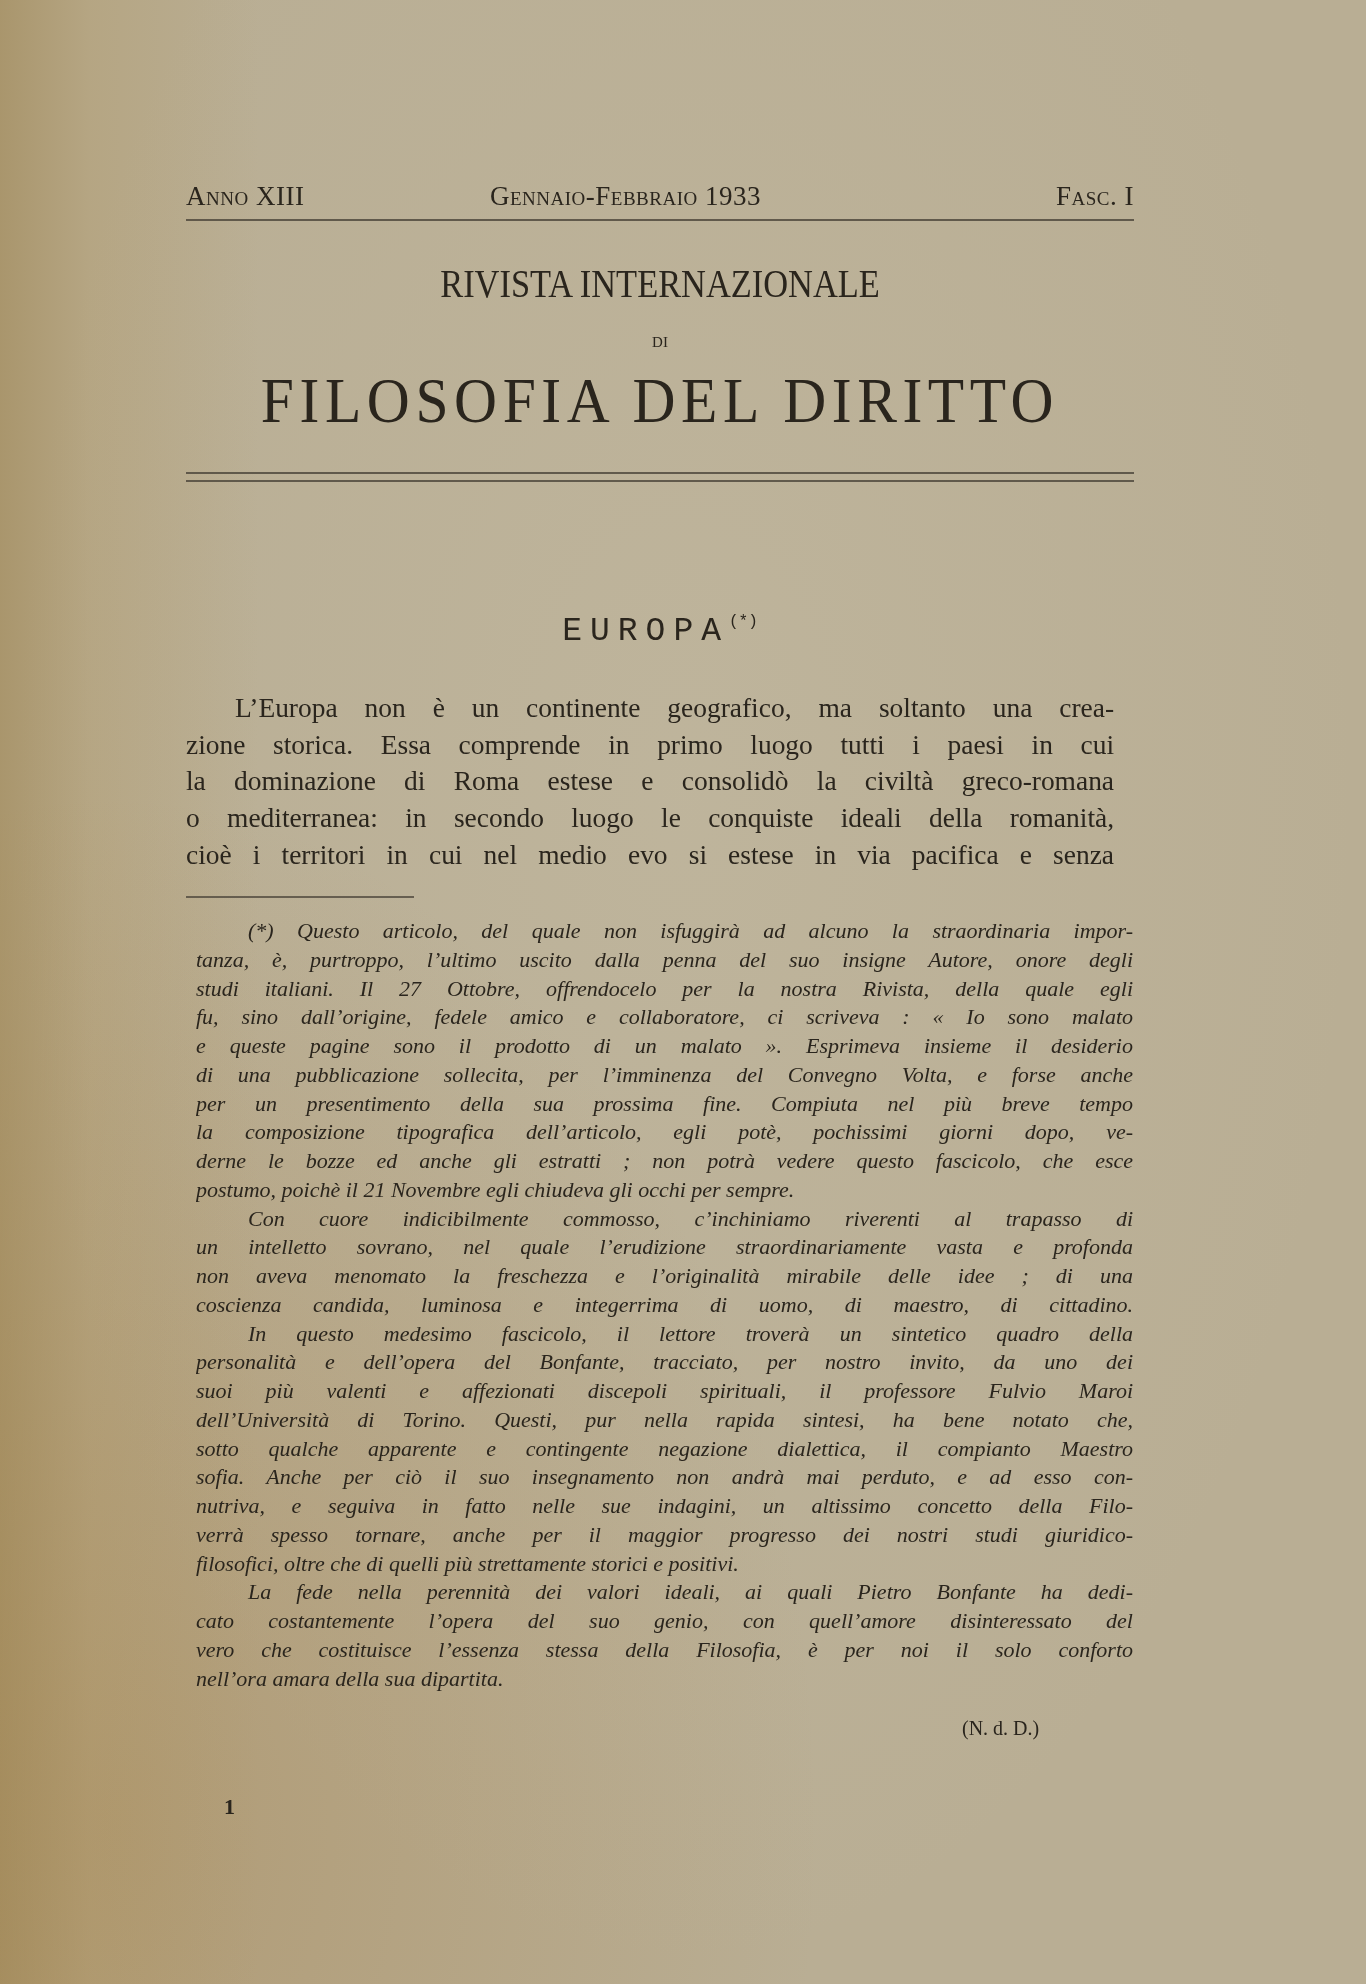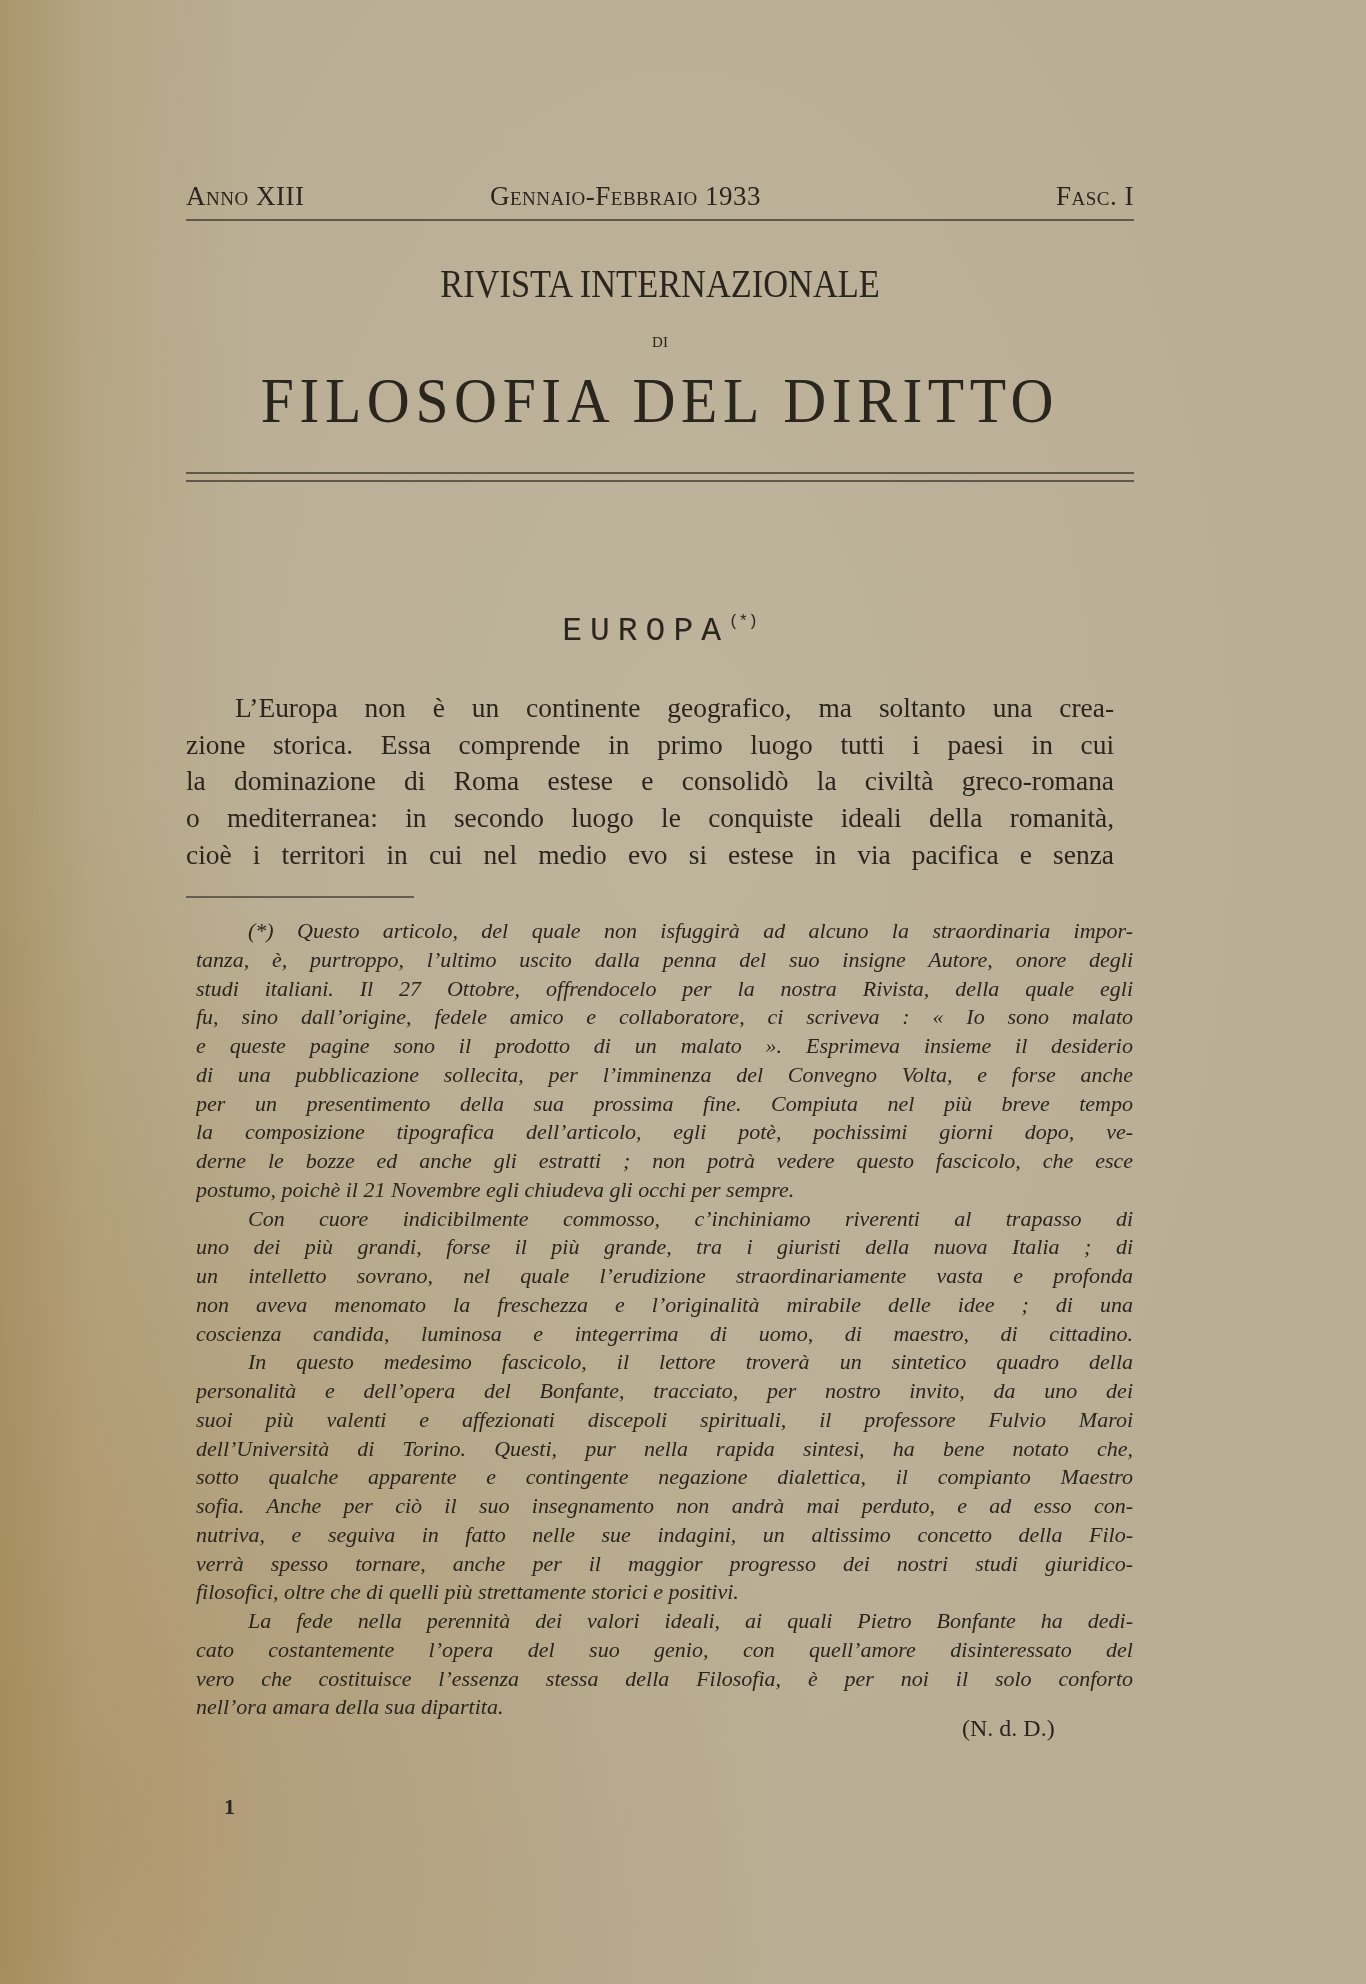--- a/index.html
+++ b/index.html
@@ -49,21 +49,21 @@
   .line {
     display: block; white-space: nowrap; text-align: justify; text-align-last: justify;
     overflow: hidden;
   }
   .body-text .line { font-size: 28px; line-height: 36.7px; height: 36.7px; transform: scaleX(0.98); transform-origin: left; }
   .indent { padding-left: 50px; }
   .fn-rule { top: 896px; left: 186px; width: 228px; height: 2px; background: #4a4338; opacity: 0.75; }
   .footnote { top: 917px; left: 180px; width: 953px; font-style: italic; }
   .footnote .line { font-size: 22px; line-height: 28.75px; height: 28.75px; margin-left: 16px; }
   .footnote .indent { padding-left: 52px; }
-  .signature { top: 1714px; left: 962px; font-size: 24px; line-height: 28px; }
+  .signature { top: 1714px; left: 962px; font-size: 20px; line-height: 28px; }
   .page-number { top: 1794px; left: 224px; font-size: 22px; font-weight: bold; }
 </style>
 </head>
 <body>
 
 <div class="page-bg"></div>
 
 <div class="abs running-head">
   <span class="rh-left">Anno XIII</span>
   <span class="rh-center">Gennaio-Febbraio 1933</span>
@@ -97,21 +97,20 @@
   <span class="line">tanza, è, purtroppo, l’ultimo uscito dalla penna del suo insigne Autore, onore degli</span>
   <span class="line">studi italiani. Il 27 Ottobre, offrendocelo per la nostra Rivista, della quale egli</span>
   <span class="line">fu, sino dall’origine, fedele amico e collaboratore, ci scriveva : « Io sono malato</span>
   <span class="line">e queste pagine sono il prodotto di un malato ». Esprimeva insieme il desiderio</span>
   <span class="line">di una pubblicazione sollecita, per l’imminenza del Convegno Volta, e forse anche</span>
   <span class="line">per un presentimento della sua prossima fine. Compiuta nel più breve tempo</span>
   <span class="line">la composizione tipografica dell’articolo, egli potè, pochissimi giorni dopo, ve-</span>
   <span class="line">derne le bozze ed anche gli estratti ; non potrà vedere questo fascicolo, che esce</span>
   <span class="line" style="text-align-last:left">postumo, poichè il 21 Novembre egli chiudeva gli occhi per sempre.</span>
   <span class="line indent">Con cuore indicibilmente commosso, c’inchiniamo riverenti al trapasso di</span>
-  <span class="line">uno dei più grandi, forse il più grande, tra i giuristi della nuova Italia ; di</span>
   <span class="line">un intelletto sovrano, nel quale l’erudizione straordinariamente vasta e profonda</span>
   <span class="line">non aveva menomato la freschezza e l’originalità mirabile delle idee ; di una</span>
   <span class="line">coscienza candida, luminosa e integerrima di uomo, di maestro, di cittadino.</span>
   <span class="line indent">In questo medesimo fascicolo, il lettore troverà un sintetico quadro della</span>
   <span class="line">personalità e dell’opera del Bonfante, tracciato, per nostro invito, da uno dei</span>
   <span class="line">suoi più valenti e affezionati discepoli spirituali, il professore Fulvio Maroi</span>
   <span class="line">dell’Università di Torino. Questi, pur nella rapida sintesi, ha bene notato che,</span>
   <span class="line">sotto qualche apparente e contingente negazione dialettica, il compianto Maestro</span>
   <span class="line">sofia. Anche per ciò il suo insegnamento non andrà mai perduto, e ad esso con-</span>
   <span class="line">nutriva, e seguiva in fatto nelle sue indagini, un altissimo concetto della Filo-</span>

